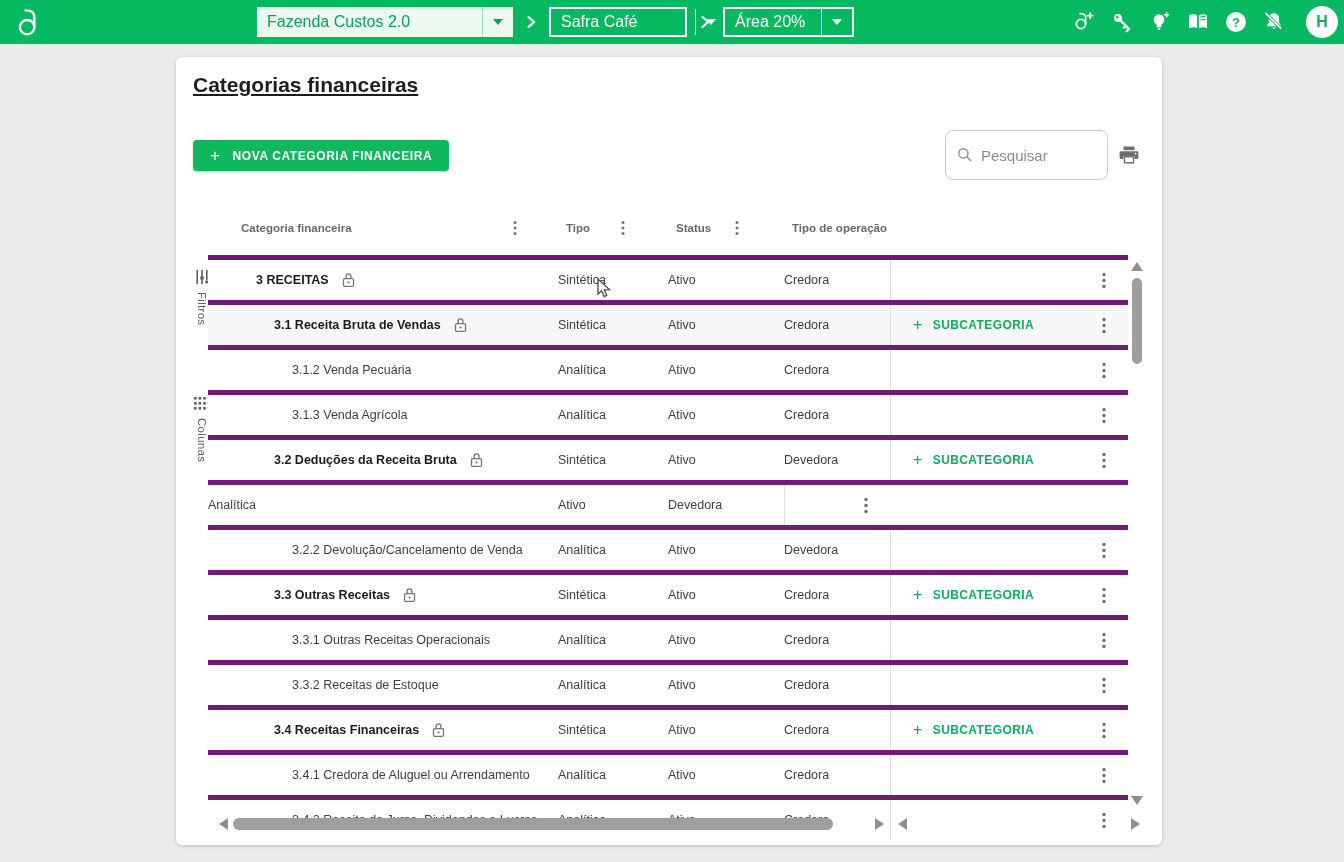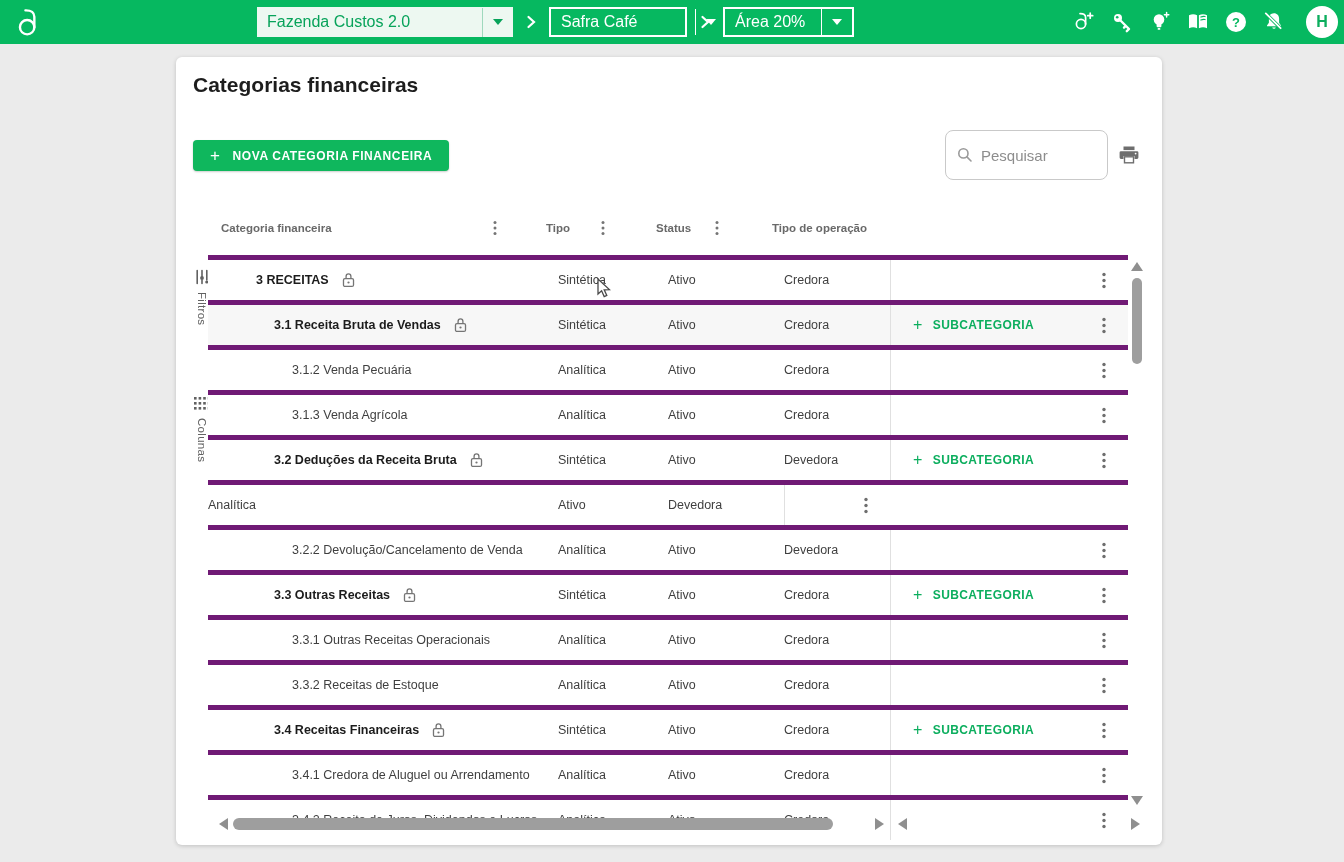--- a/index.html
+++ b/index.html
@@ -23,38 +23,38 @@
   .dd2 { width:138px; justify-content:space-between;gap:48px; }
   .dd3 { width:131px; justify-content:space-between; }
 
   .top-actions { position:absolute; right:6px; top:0; height:44px; display:flex; align-items:center; gap:14px; }
   .top-icon { width:24px; height:24px; display:flex; align-items:center; justify-content:center; cursor:pointer; }
   .help-circle { width:20px; height:20px; border-radius:50%; background:#fff; color:#06b860; font-weight:bold; font-size:13px; display:flex; align-items:center; justify-content:center; }
   .avatar { width:32px; height:32px; border-radius:50%; background:#fff; color:#0cae5e; font-weight:bold; font-size:16px; display:flex; align-items:center; justify-content:center; margin-left:6px; }
 
   
   .card { position:absolute; left:176px; top:57px; width:986px; height:788px; background:#fff; border-radius:6px; box-shadow:0 1px 4px rgba(0,0,0,.18); }
-  .page-title { position:absolute; left:17px; top:16px; font-size:21px; font-weight:bold; color:#1d1d1d; }
+  .page-title { position:absolute; left:17px; top:16px; font-size:21px; font-weight:bold; color:#1d1d1d;text-decoration:underline; }
 
   .new-cat-btn { position:absolute; left:17px; top:83px; height:31px; padding:0 17px; background:#0fb75d; border:none; border-radius:4px; color:#fff; font-family:"Liberation Sans", sans-serif; font-size:12px; font-weight:bold; letter-spacing:.6px; display:flex; align-items:center; gap:12px; cursor:pointer; box-shadow:0 1px 2px rgba(0,0,0,.2); }
   .new-cat-btn .plus { font-size:17px; font-weight:normal; }
 
   .search-box { position:absolute; left:769px; top:73px; width:163px; height:50px; border:1px solid #c9c9c9; border-radius:8px; display:flex; align-items:center; padding:0 10px; gap:7px; background:#fff; }
   .search-box input { border:none; outline:none; width:110px; font-size:15px; color:#444; font-family:"Liberation Sans", sans-serif; }
   .search-box input::placeholder { color:#8d8d8d; }
   .print-btn { position:absolute; left:941px; top:86px; width:24px; height:24px; background:none; border:none; cursor:pointer; }
 
   
   .rail-tab { position:absolute; display:flex; flex-direction:column; align-items:center; gap:7px; width:22px; cursor:pointer; }
   .rail-tab .vlabel { writing-mode:vertical-rl; font-size:11.5px; color:#616161; letter-spacing:.3px; }
   .rail-filters { left:15px; top:212px; }
   .rail-columns { left:15px; top:340px; }
 
   
-  .thead { position:absolute; left:20px; top:143px; width:920px; height:55px; display:grid; grid-template-columns:350px 110px 116px 106px 238px; align-items:center; }
+  .thead { position:absolute; left:40px; top:143px; width:920px; height:55px; display:grid; grid-template-columns:350px 110px 116px 106px 238px; align-items:center; }
   .th { font-size:11.5px; font-weight:bold; color:#696969; display:flex; align-items:center; }
   .th-name { padding-left:25px; justify-content:space-between; padding-right:49px; }
   .th-tipo { gap:31px; }
   .th-status { gap:24px; }
   .rows { position:absolute; left:32px; top:198px; width:920px; height:585px; overflow:hidden; }
   .row { height:45px; display:grid; grid-template-columns:350px 110px 116px 106px 238px; align-items:center; border-top:5px solid #701a75; background:#fff; }
   .row.hl { background:#f7f7f7; }
   .cell { font-size:12.5px; color:#3f3f3f; display:flex; align-items:center; }
   .c-name { gap:13px; }
   .lvl-1 { padding-left:48px; }

